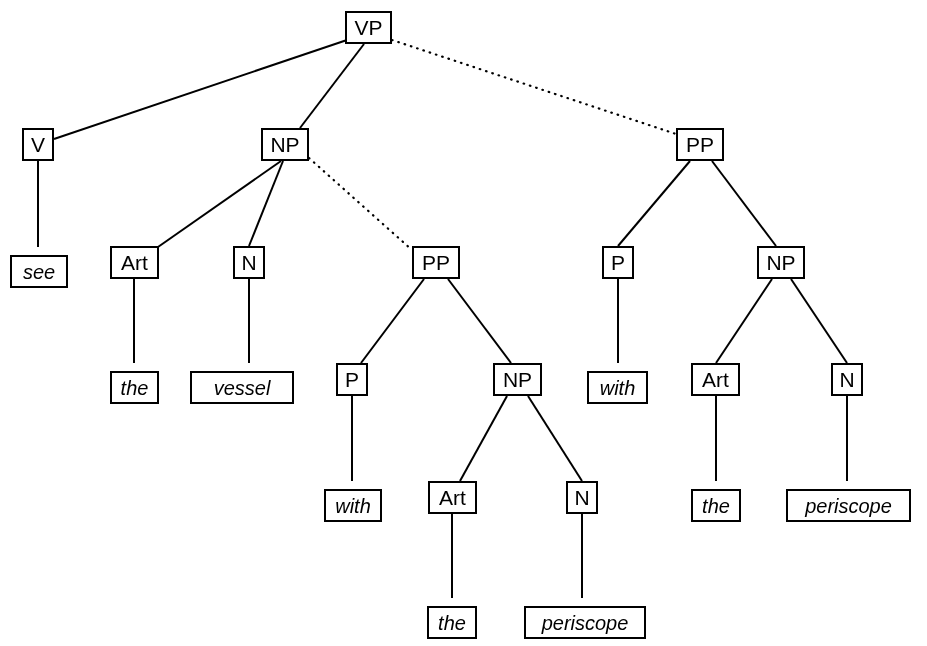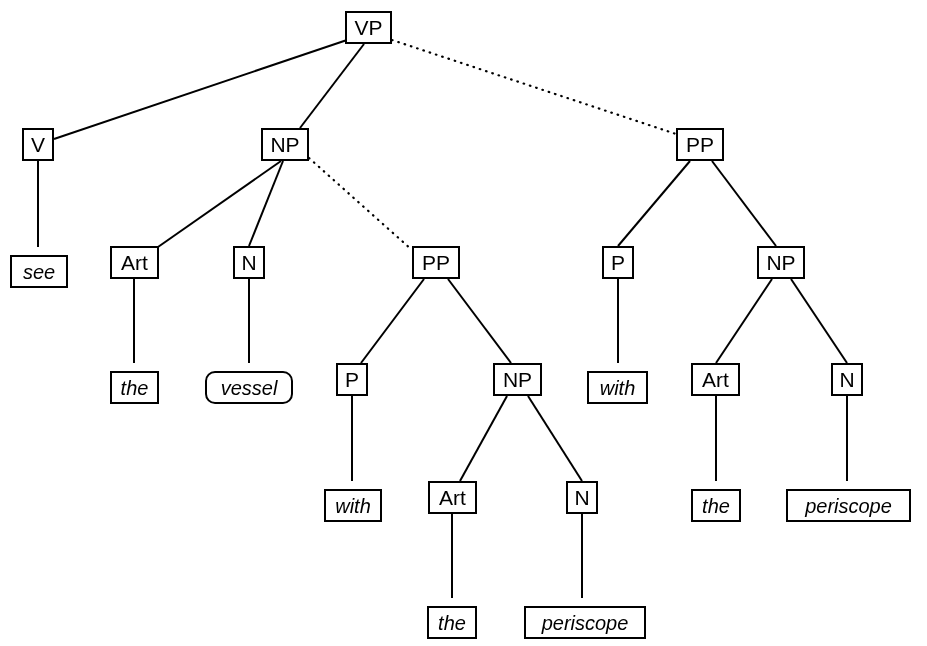--- a/index.html
+++ b/index.html
@@ -82,21 +82,21 @@
       <div class="node cat" style="left: 22px; top: 128px; width: 32px; height: 33px;">V</div>
       <div class="node cat" style="left: 261px; top: 128px; width: 48px; height: 33px;">NP</div>
       <div class="node cat" style="left: 676px; top: 128px; width: 48px; height: 33px;">PP</div>
       <div class="node leaf" style="left: 10px; top: 247px; width: 58px; height: 33px;">see</div>
       <div class="node cat" style="left: 110px; top: 246px; width: 49px; height: 33px;">Art</div>
       <div class="node cat" style="left: 233px; top: 246px; width: 32px; height: 33px;">N</div>
       <div class="node cat" style="left: 412px; top: 246px; width: 48px; height: 33px;">PP</div>
       <div class="node cat" style="left: 602px; top: 246px; width: 32px; height: 33px;">P</div>
       <div class="node cat" style="left: 757px; top: 246px; width: 48px; height: 33px;">NP</div>
       <div class="node leaf" style="left: 110px; top: 363px; width: 49px; height: 33px;">the</div>
-      <div class="node leaf" style="left: 205px; top: 363px; width: 88px; height: 33px; border-radius: 10px;">vessel</div>
+      <div class="node leaf" style="left: 190px; top: 363px; width: 104px; height: 33px;">vessel</div>
       <div class="node cat" style="left: 336px; top: 363px; width: 32px; height: 33px;">P</div>
       <div class="node cat" style="left: 493px; top: 363px; width: 49px; height: 33px;">NP</div>
       <div class="node leaf" style="left: 587px; top: 363px; width: 61px; height: 33px;">with</div>
       <div class="node cat" style="left: 691px; top: 363px; width: 49px; height: 33px;">Art</div>
       <div class="node cat" style="left: 831px; top: 363px; width: 32px; height: 33px;">N</div>
       <div class="node leaf" style="left: 324px; top: 481px; width: 58px; height: 33px;">with</div>
       <div class="node cat" style="left: 428px; top: 481px; width: 49px; height: 33px;">Art</div>
       <div class="node cat" style="left: 566px; top: 481px; width: 32px; height: 33px;">N</div>
       <div class="node leaf" style="left: 691px; top: 481px; width: 50px; height: 33px;">the</div>
       <div class="node leaf" style="left: 786px; top: 481px; width: 125px; height: 33px;">periscope</div>

